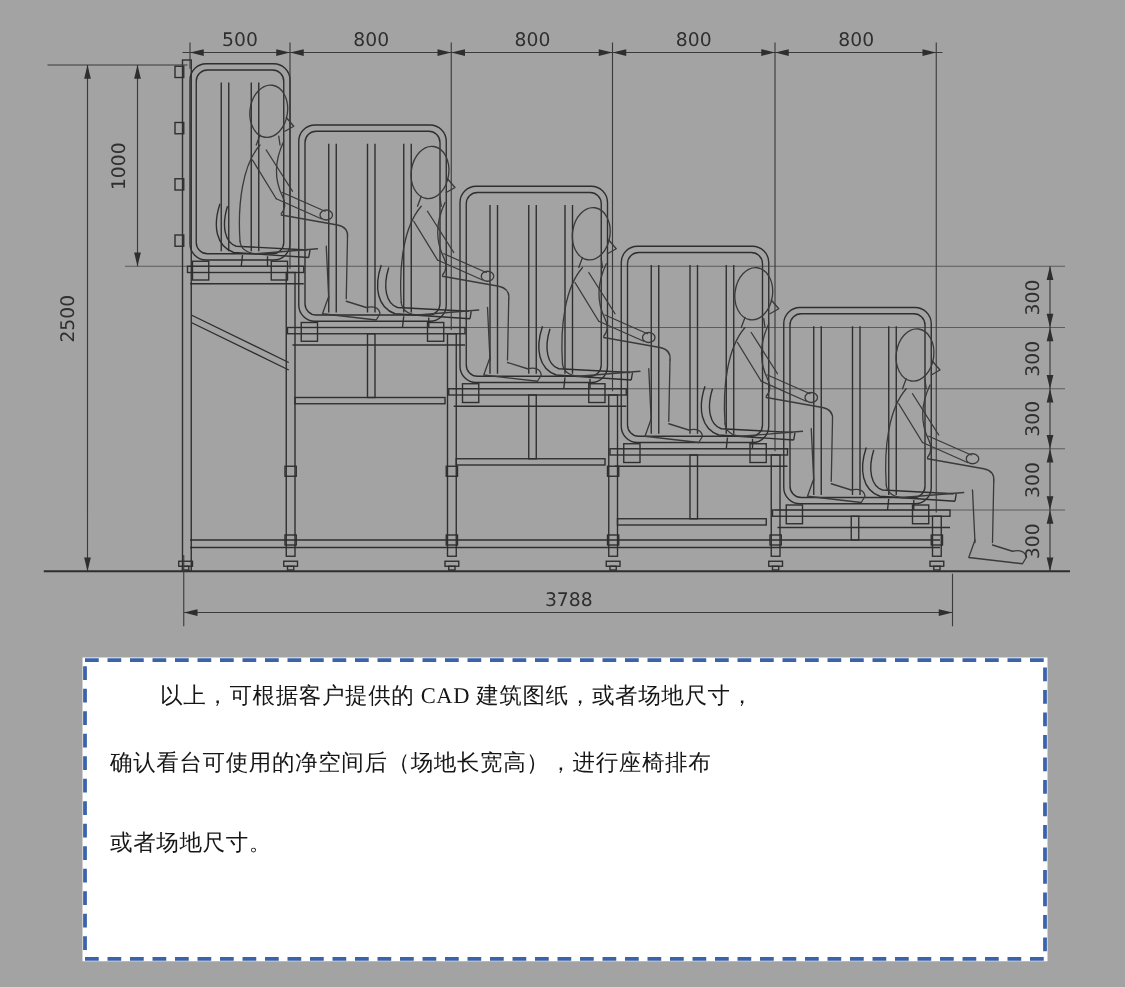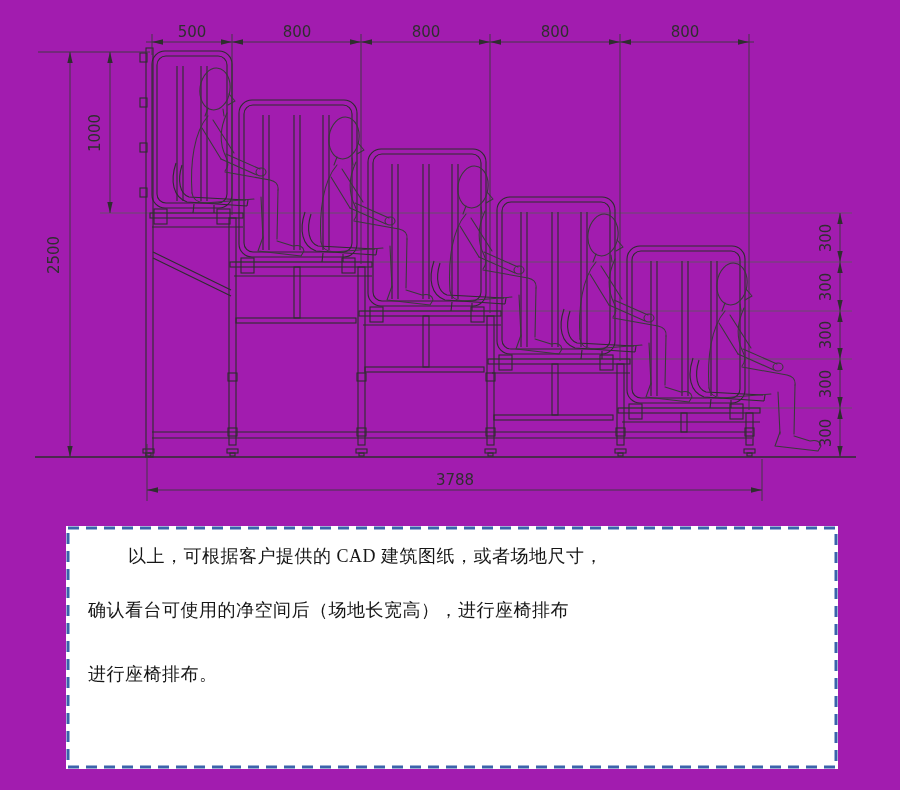--- a/index.html
+++ b/index.html
@@ -1,16 +1,16 @@
 <!DOCTYPE html>
 <html><head>
 <meta charset="utf-8">
 <style>
   html,body{margin:0;padding:0;background:#ffffff;}
-  .page{position:relative;width:900px;height:790px;background:#a21caf;overflow:hidden;
+  .page{position:relative;width:900px;height:790px;background:#a3a3a3;overflow:hidden;
         font-family:"DejaVu Sans","Liberation Sans",sans-serif;}
   svg.drawing{position:absolute;left:0;top:0;}
   
   .s  {stroke:#2e2e2e;stroke-width:1.1;fill:none;}
   .f  {stroke:#3a3a3a;stroke-width:1.05;fill:none;stroke-linecap:round;stroke-linejoin:round;}
   .d  {stroke:#3a3a3a;stroke-width:0.9;fill:none;}
   .lvl{stroke:#5c5c5c;stroke-width:0.8;fill:none;}
   .ah {fill:#2e2e2e;stroke:none;}
   .dt {font-family:"DejaVu Sans","Liberation Sans",sans-serif;font-size:15px;fill:#2f2f2f;}
   
@@ -220,16 +220,16 @@
       </g>
     </g>
   </svg>
 
   <div class="note">
     <svg width="772" height="243" viewBox="0 0 772 243">
       <rect x="2" y="2" width="768" height="239" fill="none" stroke-width="3" stroke-dasharray="11 7" stroke="#3a63ab"></rect>
     </svg>
     <div class="nl nl1">以上，可根据客户提供的 CAD 建筑图纸，或者场地尺寸，</div>
     <div class="nl nl2">确认看台可使用的净空间后（场地长宽高），进行座椅排布</div>
-    <div class="nl nl3">进行座椅排布。</div>
+    <div class="nl nl3">或者场地尺寸。</div>
   </div>
 
 </div>
 
 </body></html>

